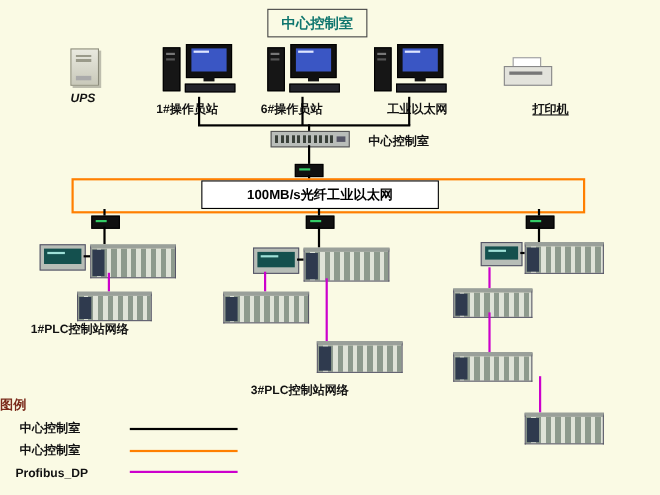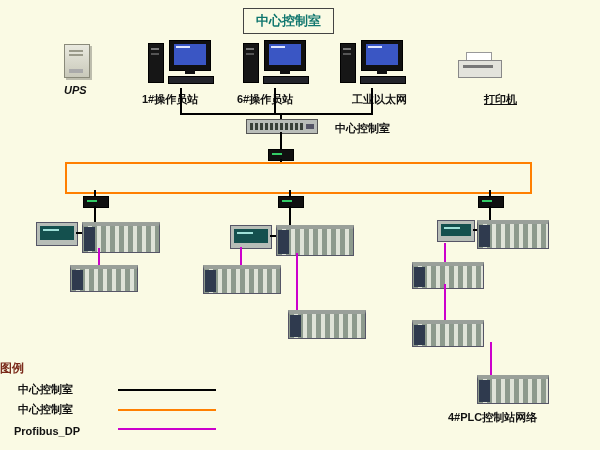--- a/index.html
+++ b/index.html
@@ -120,57 +120,59 @@
   <div class="ln" style="left:280px;top:113px;width:2px;height:7px;"></div>
 
   <div class="switch"></div>
   <div class="lbl" style="left:335px;top:121px;">中心控制室</div>
 
   <div class="ln" style="left:280px;top:132px;width:2px;height:17px;"></div>
   <div class="conv" style="left:268px;top:149px;"></div>
   <div class="ln" style="left:280px;top:159px;width:2px;height:5px;"></div>
 
   <div class="ring"></div>
+  <div class="ring-label">100MB/s光纤工业以太网</div>
 
   <div class="ln" style="left:94px;top:190px;width:2px;height:6px;"></div>
   <div class="conv" style="left:83px;top:196px;"></div>
   <div class="ln" style="left:94px;top:206px;width:2px;height:16px;"></div>
 
   <div class="ln" style="left:289px;top:190px;width:2px;height:6px;"></div>
   <div class="conv" style="left:278px;top:196px;"></div>
   <div class="ln" style="left:289px;top:206px;width:2px;height:19px;"></div>
 
   <div class="ln" style="left:489px;top:190px;width:2px;height:6px;"></div>
   <div class="conv" style="left:478px;top:196px;"></div>
   <div class="ln" style="left:489px;top:206px;width:2px;height:14px;"></div>
 
   <div class="hmi" style="left:36px;top:222px;"></div>
   <div class="ln" style="left:76px;top:232px;width:6px;height:2px;"></div>
   <div class="rack" style="left:82px;top:222px;"></div>
   <div class="ln magenta" style="left:98px;top:248px;width:2px;height:17px;"></div>
   <div class="rack" style="left:70px;top:265px;width:66px;height:22px;"></div>
+  <div class="lbl" style="left:28px;top:292px;">1#PLC控制站网络</div>
 
   <div class="hmi" style="left:230px;top:225px;"></div>
   <div class="ln" style="left:270px;top:235px;width:6px;height:2px;"></div>
   <div class="rack" style="left:276px;top:225px;"></div>
   <div class="ln magenta" style="left:240px;top:247px;width:2px;height:18px;"></div>
   <div class="rack" style="left:203px;top:265px;height:24px;"></div>
   <div class="ln magenta" style="left:296px;top:253px;width:2px;height:57px;"></div>
   <div class="rack" style="left:288px;top:310px;height:24px;"></div>
+  <div class="lbl" style="left:228px;top:347px;">3#PLC控制站网络</div>
 
   <div class="hmi" style="left:437px;top:220px;width:36px;height:20px;"></div>
   <div class="ln" style="left:473px;top:229px;width:4px;height:2px;"></div>
   <div class="rack" style="left:477px;top:220px;width:70px;height:24px;"></div>
   <div class="ln magenta" style="left:444px;top:243px;width:2px;height:19px;"></div>
   <div class="rack" style="left:412px;top:262px;width:70px;height:22px;"></div>
   <div class="ln magenta" style="left:444px;top:284px;width:2px;height:36px;"></div>
   <div class="rack" style="left:412px;top:320px;width:70px;height:22px;"></div>
   <div class="ln magenta" style="left:490px;top:342px;width:2px;height:33px;"></div>
   <div class="rack" style="left:477px;top:375px;width:70px;height:24px;"></div>
-  <div class="lbl" style="left:448px;top:410px;">4#PLC控制站网络</div>
 
   <div class="lbl legend-title" style="left:0;top:360px;">图例</div>
   <div class="lbl" style="left:18px;top:382px;">中心控制室</div>
   <div class="ln" style="left:118px;top:389px;width:98px;height:2px;"></div>
   <div class="lbl" style="left:18px;top:402px;">中心控制室</div>
   <div class="ln orange" style="left:118px;top:409px;width:98px;height:2px;"></div>
   <div class="lbl" style="left:14px;top:425px;">Profibus_DP</div>
   <div class="ln magenta" style="left:118px;top:428px;width:98px;height:2px;"></div>
 
 </div>

